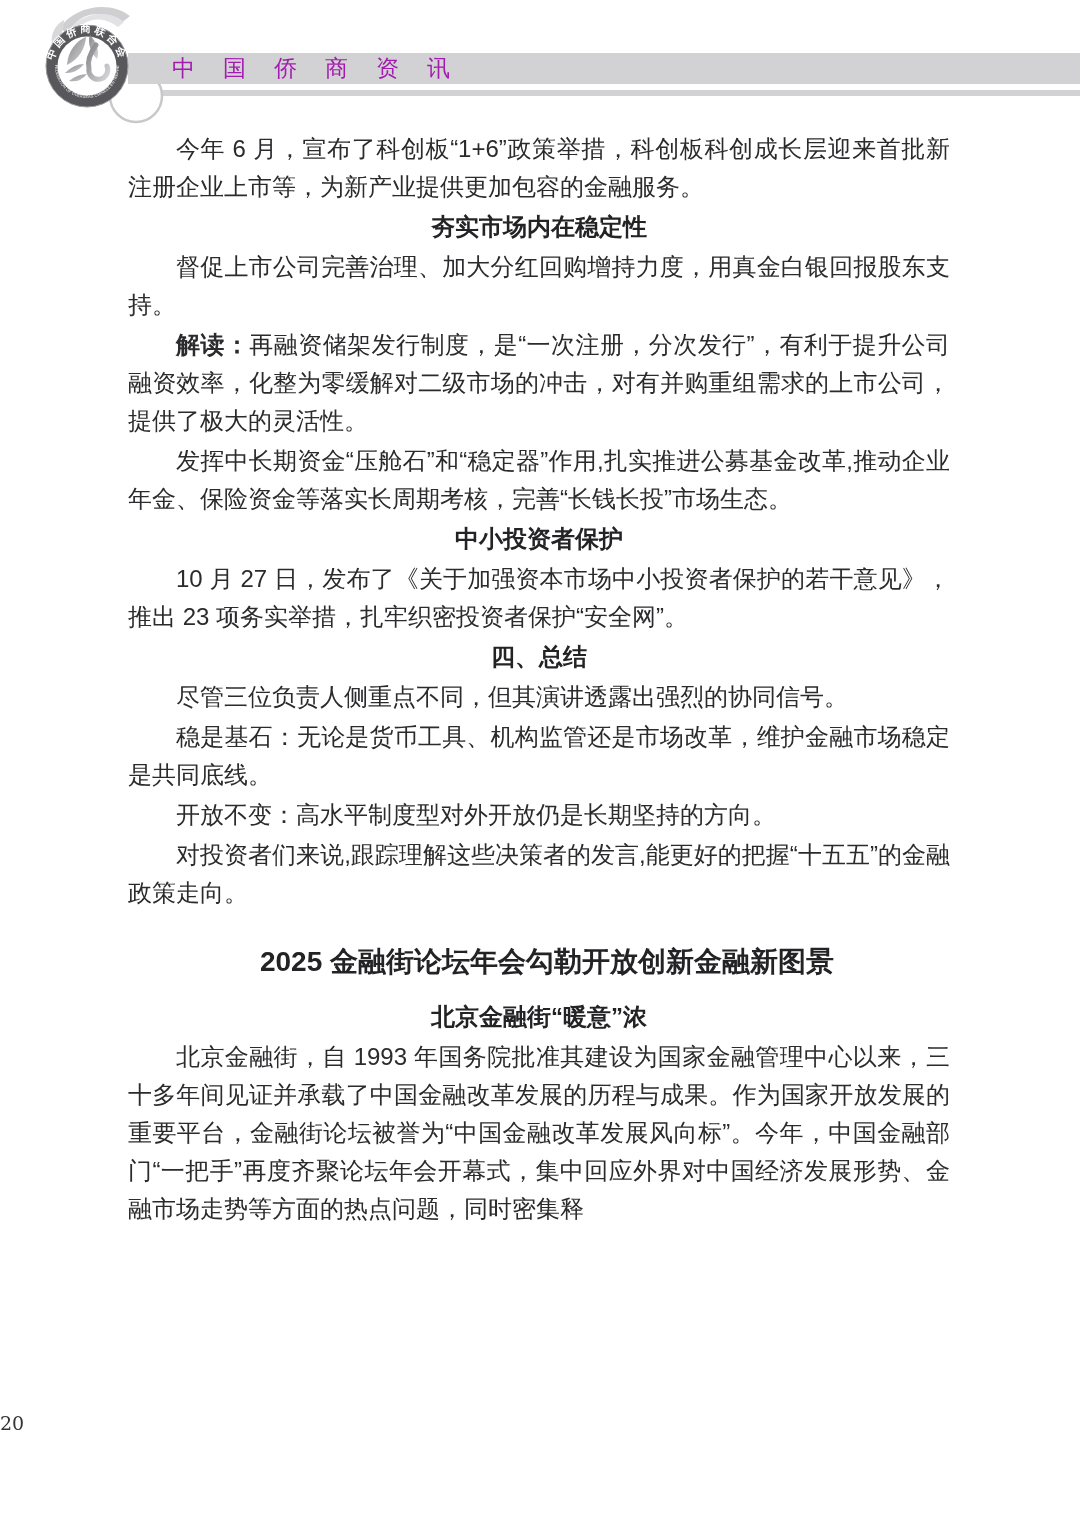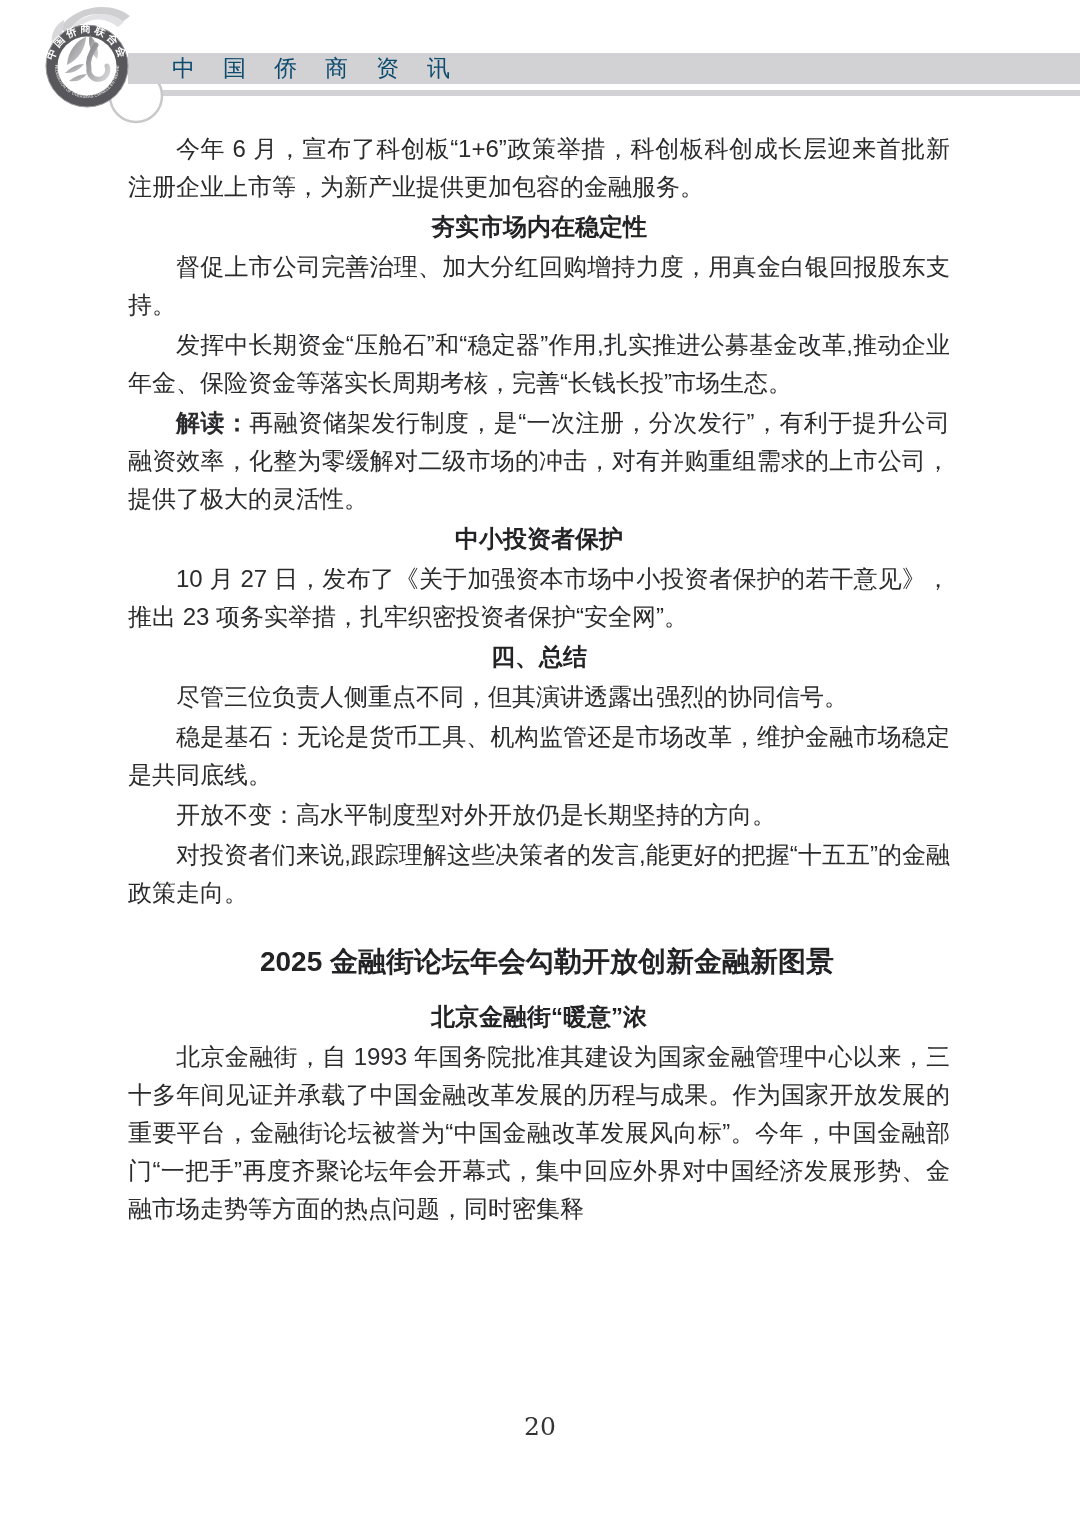--- a/index.html
+++ b/index.html
@@ -12,41 +12,41 @@
     position:absolute; left:128px; right:0; top:53px; height:31px;
     background:#d2d2d4; z-index:3;
   }
   .band-thin {
     position:absolute; left:130px; right:0; top:90px; height:6px;
     background:#d2d2d4; z-index:1;
   }
   .outline-ring { position:absolute; left:106px; top:66px; z-index:2; }
   .masthead-text {
     position:absolute; left:172px; top:53px; height:31px; line-height:31px;
-    font-size:23px; letter-spacing:28px; color:#0c4a6e; z-index:4; white-space:nowrap;
+    font-size:23px; letter-spacing:28px; color:#a21caf; z-index:4; white-space:nowrap;
   }
   .seal { position:absolute; left:30px; top:0; z-index:5; }
   
   .content {
     position:absolute; left:128px; top:130px; width:838px;
     font-size:24px; line-height:38px; text-align:justify; text-justify:inter-character;
   }
   .content p { margin:0 16px 2px 0; }
   .body-para { text-indent:2em; }
   .sec-heading { font-weight:bold; text-align:center; text-indent:0; color:#232325; }
   .source-line { font-weight:bold; text-align:right; text-indent:0; color:#232325; }
   .article-title {
     margin:26px 0 12px 0 !important; font-size:28px; line-height:48px; font-weight:bold;
     text-align:center; text-indent:0; color:#232325;
   }
   .lead { font-weight:bold; }
   
   .page-number {
-    position:absolute; top:1412px; left:0; width:100%; text-align:center;
-    font-family:"DejaVu Serif", serif; font-size:25px; color:#333436;
+    position:absolute; top:1412px; left:0; width:100%; text-align:left;
+    font-family:"DejaVu Serif", serif; font-size:19px; color:#333436;
   }
 </style>
 </head>
 <body>
 
 <div class="page">
 
   <div class="band-thin"></div>
 
   <svg class="outline-ring" width="60" height="60" viewBox="0 0 60 60">
@@ -91,22 +91,22 @@
       <path d="M60,35 C66,41 70,51 67,59 C61,53 57,43 60,35 Z" fill="url(#emblemGrad)"></path>
       <path d="M66,45 C61,52 57,60 59,68 a9.5,9.5 0 1 0 18,-2" fill="none" stroke="url(#emblemGrad)" stroke-width="5" stroke-linecap="round"></path>
     </g>
   </svg>
 
   <div class="content">
     <div id="blocks-cont">
         <p class="body-para">今年 6 月，宣布了科创板“1+6”政策举措，科创板科创成长层迎来首批新注册企业上市等，为新产业提供更加包容的金融服务。</p>
         <p class="sec-heading">夯实市场内在稳定性</p>
         <p class="body-para">督促上市公司完善治理、加大分红回购增持力度，用真金白银回报股东支持。</p>
+        <p class="body-para"><span class="lead">解读：</span>再融资储架发行制度，是“一次注册，分次发行”，有利于提升公司融资效率，化整为零缓解对二级市场的冲击，对有并购重组需求的上市公司，提供了极大的灵活性。</p>
         <p class="body-para">发挥中长期资金“压舱石”和“稳定器”作用,扎实推进公募基金改革,推动企业年金、保险资金等落实长周期考核，完善“长钱长投”市场生态。</p>
-        <p class="body-para"><span class="lead">解读：</span>再融资储架发行制度，是“一次注册，分次发行”，有利于提升公司融资效率，化整为零缓解对二级市场的冲击，对有并购重组需求的上市公司，提供了极大的灵活性。</p>
         <p class="sec-heading">中小投资者保护</p>
         <p class="body-para">10 月 27 日，发布了《关于加强资本市场中小投资者保护的若干意见》，推出 23 项务实举措，扎牢织密投资者保护“安全网”。</p>
         <p class="sec-heading">四、总结</p>
         <p class="body-para">尽管三位负责人侧重点不同，但其演讲透露出强烈的协同信号。</p>
         <p class="body-para">稳是基石：无论是货币工具、机构监管还是市场改革，维护金融市场稳定是共同底线。</p>
         <p class="body-para">开放不变：高水平制度型对外开放仍是长期坚持的方向。</p>
         <p class="body-para">对投资者们来说,跟踪理解这些决策者的发言,能更好的把握“十五五”的金融政策走向。</p>
       </div>
     <p class="article-title">2025 金融街论坛年会勾勒开放创新金融新图景</p>
     <div id="blocks-a2">

